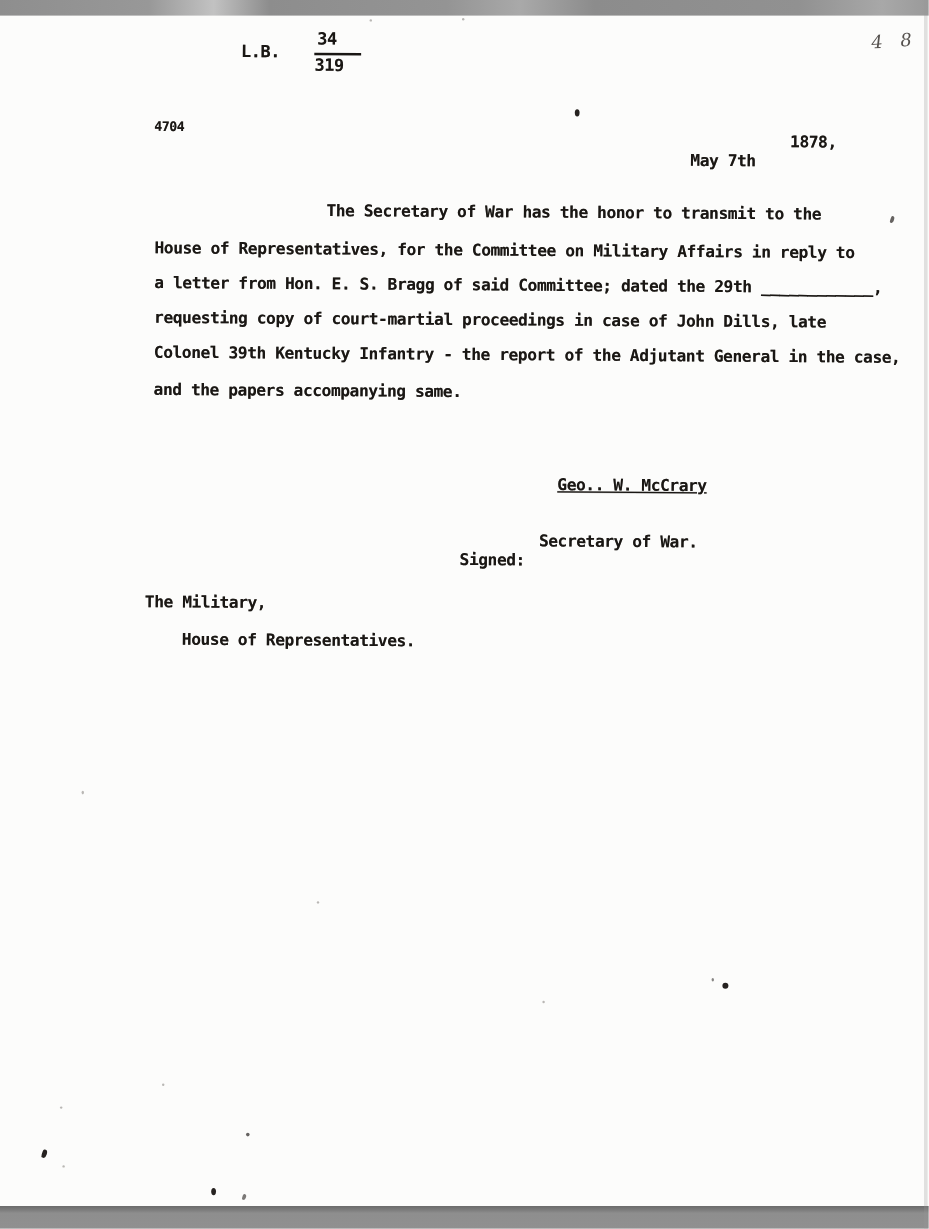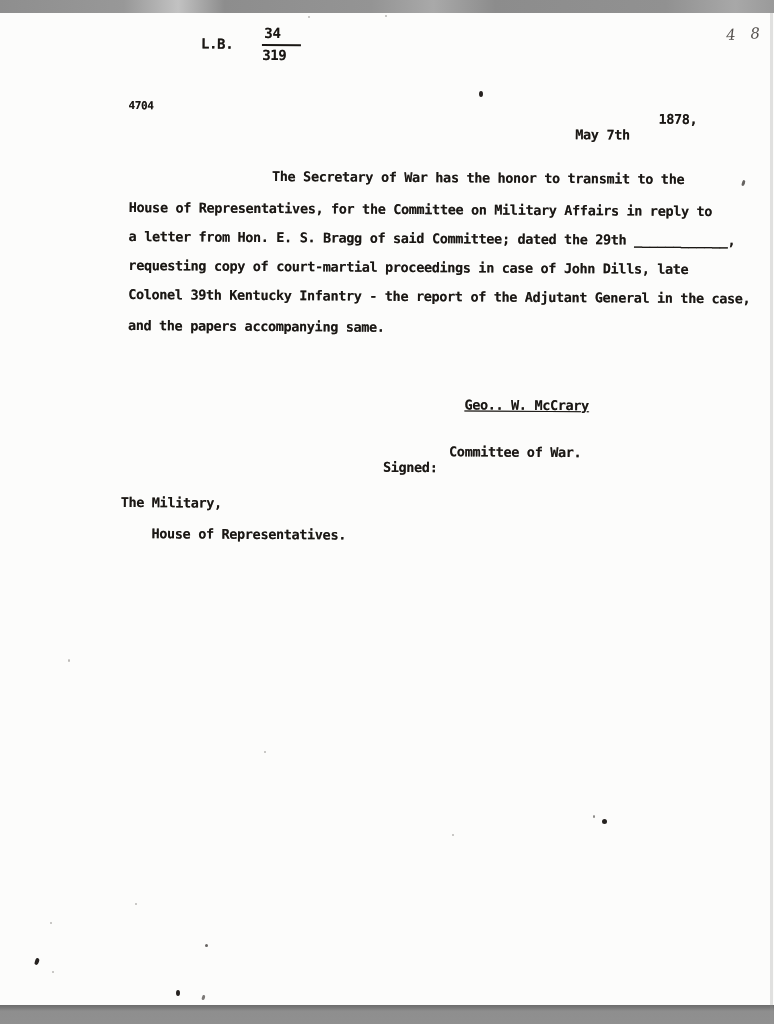--- a/index.html
+++ b/index.html
@@ -83,21 +83,21 @@
 
     <div class="t" style="left:272px;top:167px;">The Secretary of War has the honor to transmit to the</div>
     <div class="t" style="left:129px;top:199px;">House of Representatives, for the Committee on Military Affairs in reply to</div>
     <div class="t" style="left:129px;top:228px;">a letter from Hon. E. S. Bragg of said Committee; dated the 29th ____________,</div>
     <div class="t" style="left:129px;top:257px;">requesting copy of court-martial proceedings in case of John Dills, late</div>
     <div class="t" style="left:129px;top:286px;">Colonel 39th Kentucky Infantry - the report of the Adjutant General in the case,</div>
     <div class="t" style="left:129px;top:317px;">and the papers accompanying same.</div>
 
     <div class="t" style="left:385px;top:410px;margin-top:47px;">Signed:</div>
     <div class="t" style="left:466px;top:394px;text-decoration:underline;">Geo.. W. McCrary</div>
-    <div class="t" style="left:451px;top:441px;">Committee of War.</div>
+    <div class="t" style="left:451px;top:441px;">Secretary of War.</div>
 
     <div class="t" style="left:123px;top:494px;">The Military,</div>
     <div class="t" style="left:154px;top:525px;">House of Representatives.</div>
 
   </div>
 
   <div class="speck" style="left:479px;top:91px;width:4px;height:6px;"></div>
   <div class="speck comma" style="left:742px;top:180px;width:3px;height:6px;opacity:.7;"></div>
   <div class="speck light" style="left:308px;top:16px;width:2px;height:2px;"></div>
   <div class="speck light" style="left:385px;top:15px;width:2px;height:2px;"></div>

